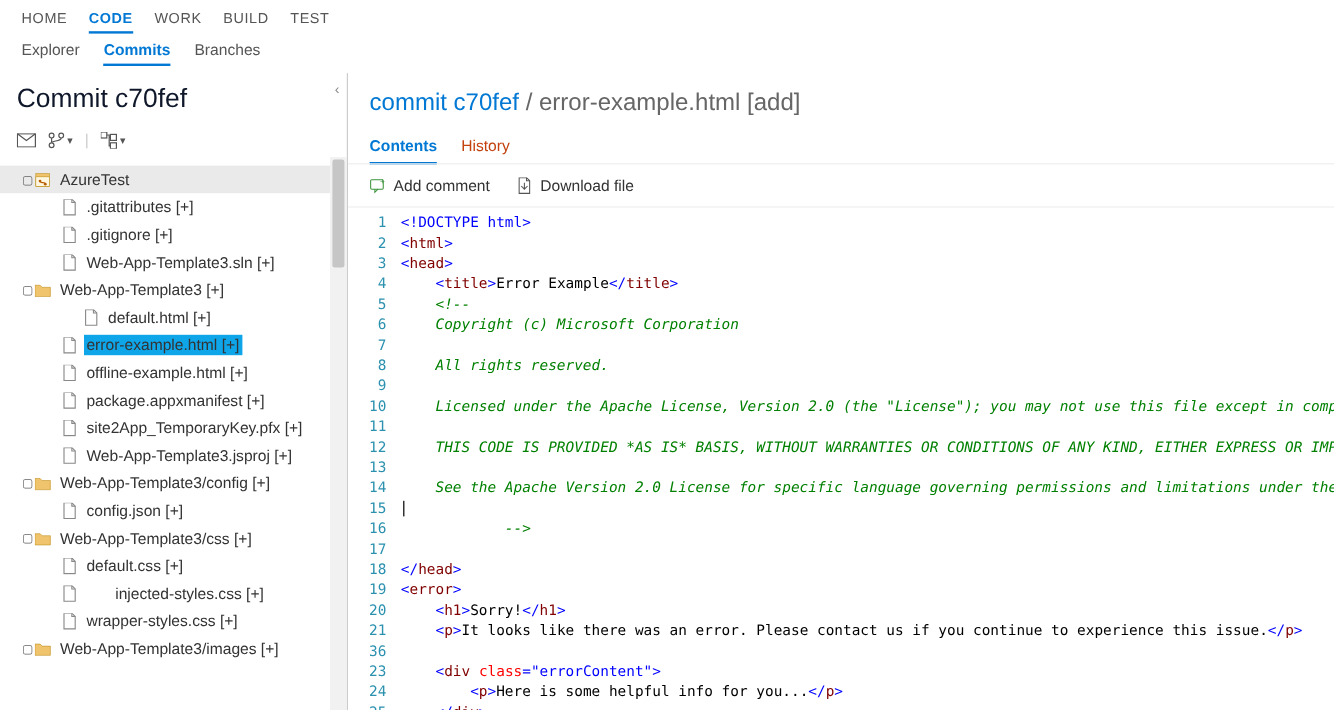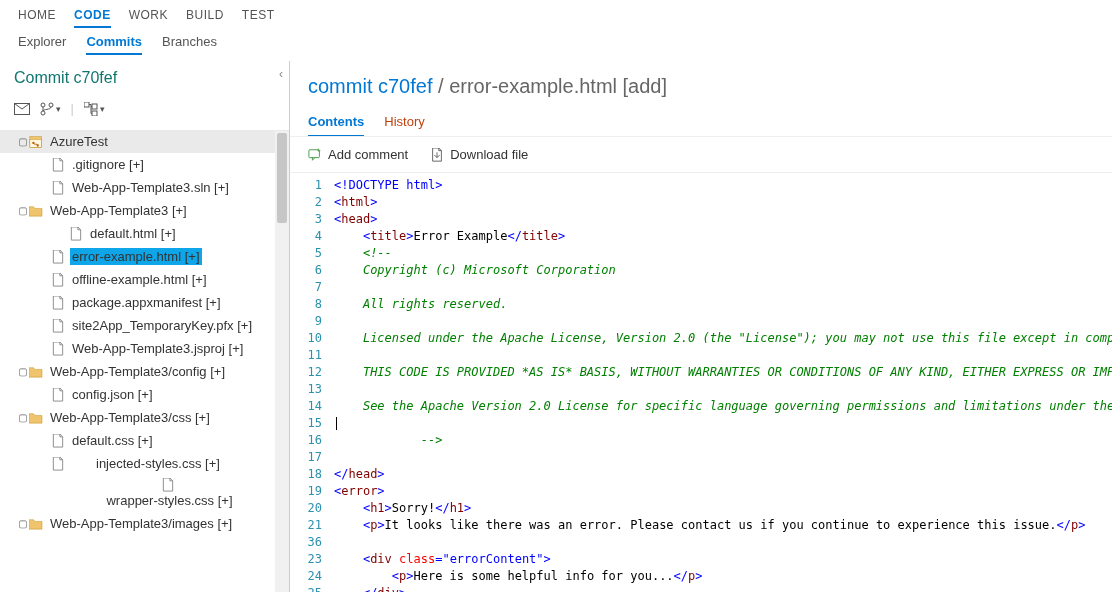--- a/index.html
+++ b/index.html
@@ -10,21 +10,21 @@
   .top-tabs .active { color: #0078d4; font-weight: 600; border-bottom: 2px solid #0078d4; padding-bottom: 4px; margin-bottom: -6px; }
   
   .sub-tabs { display: flex; gap: 20px; padding: 6px 18px 6px 18px; font-size: 13px; }
   .sub-tabs div { color: #555; cursor: pointer; padding-bottom: 4px; }
   .sub-tabs .active { color: #0078d4; font-weight: 600; border-bottom: 2px solid #0078d4; }
   
   .main { display: flex; height: calc(100% - 60px); }
   .left-panel { width: 290px; border-right: 1px solid #ccc; position: relative; }
   .collapse-chevron { position: absolute; top: 6px; right: 6px; color: #888; font-size: 12px; cursor: pointer; }
   
-  .commit-header { font-size: 16px; color: #0f766e; padding: 8px 14px 10px 14px; font-weight: 400; }
+  .commit-header { font-size: 22px; color: #0f172a; padding: 8px 14px 10px 14px; font-weight: 400; }
   .toolbar { display: flex; gap: 10px; padding: 4px 14px 10px 14px; align-items: center; color: #555; }
   .toolbar .sep { color: #ccc; }
   .toolbar .icon-btn { cursor: pointer; display: inline-flex; align-items: center; gap: 2px; }
   .toolbar .icon-btn small { font-size: 9px; }
   
   .tree { padding: 4px 0; font-size: 13px; overflow-y: auto; height: calc(100% - 80px); }
   .tree-row { display: flex; align-items: center; padding: 3px 0 3px 0; cursor: pointer; white-space: nowrap; }
   .tree-row.selected { background: #eaeaea; }
   .tree-row.highlight .tree-label { background: #0ea5e9; }
   .tree-caret { width: 10px; text-align: center; font-size: 10px; color: #666; display: inline-block; }
@@ -125,20 +125,29 @@
           </span>
           <span class="tree-label">AzureTest</span>
         </div>
         <div class="tree-row" style="padding-left: 50px;">
           <span class="tree-icon file-icon">
             <svg viewBox="0 0 12 15">
               <path d="M1 0 H8 L11 3 V14 H1 Z" fill="#fff" stroke="#888"></path>
               <path d="M8 0 V3 H11" fill="none" stroke="#888"></path>
             </svg>
           </span>
+          <span class="tree-label">.gitattributes [+]</span>
+        </div>
+        <div class="tree-row" style="padding-left: 50px;">
+          <span class="tree-icon file-icon">
+            <svg viewBox="0 0 12 15">
+              <path d="M1 0 H8 L11 3 V14 H1 Z" fill="#fff" stroke="#888"></path>
+              <path d="M8 0 V3 H11" fill="none" stroke="#888"></path>
+            </svg>
+          </span>
           <span class="tree-label">.gitignore [+]</span>
         </div>
         <div class="tree-row" style="padding-left: 50px;">
           <span class="tree-icon file-icon">
             <svg viewBox="0 0 12 15">
               <path d="M1 0 H8 L11 3 V14 H1 Z" fill="#fff" stroke="#888"></path>
               <path d="M8 0 V3 H11" fill="none" stroke="#888"></path>
             </svg>
           </span>
           <span class="tree-label">Web-App-Template3.sln [+]</span>
@@ -244,21 +253,21 @@
         </div>
         <div class="tree-row" style="padding-left: 50px; gap: 24px;">
           <span class="tree-icon file-icon">
             <svg viewBox="0 0 12 15">
               <path d="M1 0 H8 L11 3 V14 H1 Z" fill="#fff" stroke="#888"></path>
               <path d="M8 0 V3 H11" fill="none" stroke="#888"></path>
             </svg>
           </span>
           <span class="tree-label">injected-styles.css [+]</span>
         </div>
-        <div class="tree-row" style="padding-left: 50px; flex-direction: column;">
+        <div class="tree-row" style="padding-left: 50px;">
           <span class="tree-icon file-icon">
             <svg viewBox="0 0 12 15">
               <path d="M1 0 H8 L11 3 V14 H1 Z" fill="#fff" stroke="#888"></path>
               <path d="M8 0 V3 H11" fill="none" stroke="#888"></path>
             </svg>
           </span>
           <span class="tree-label">wrapper-styles.css [+]</span>
         </div>
         <div class="tree-row" style="padding-left: 18px;">
           <span class="tree-caret">▢</span>

